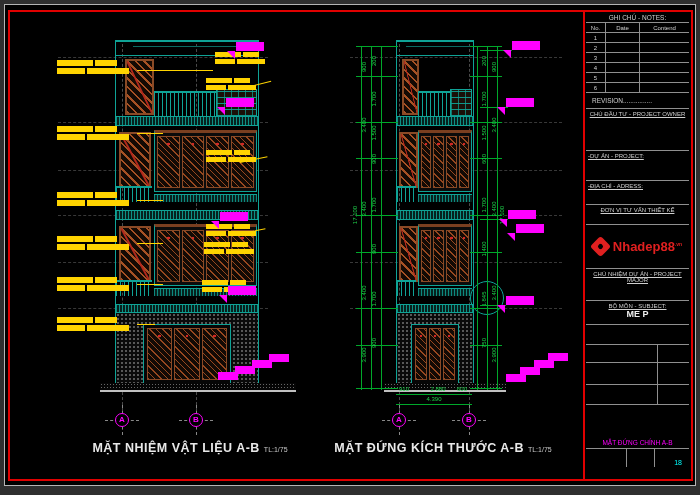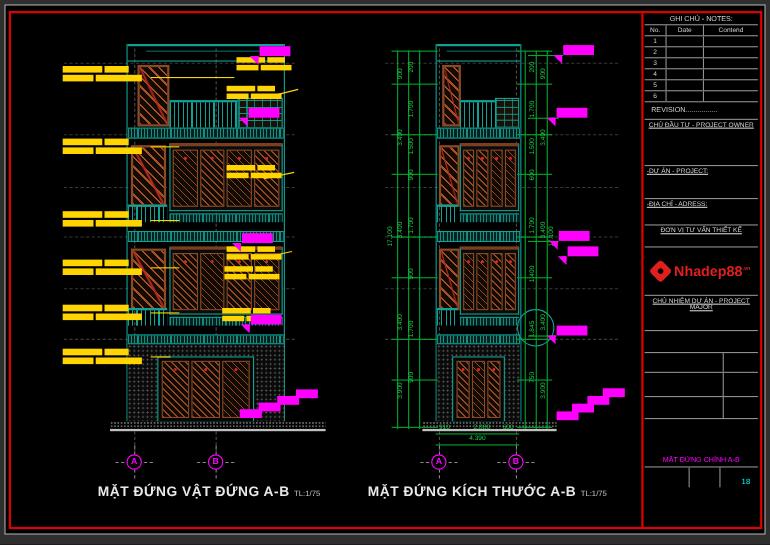--- a/index.html
+++ b/index.html
@@ -257,21 +257,21 @@
   <div class="mstep" style="left:269px;top:354px"></div>
 
   <div class="by" style="left:122px;top:405px"></div>
   <div class="bx" style="left:105px;top:420px"></div>
   <div class="bub" style="left:115px;top:413px">A</div>
   <div class="by" style="left:196px;top:405px"></div>
   <div class="bx" style="left:179px;top:420px"></div>
   <div class="bub" style="left:189px;top:413px">B</div>
 
   <div class="vtitle" style="left:65px;top:438px">
-    <span class="t">MẶT ĐỨNG VẬT ĐỨNG A-B</span><span class="s">TL:1/75</span>
+    <span class="t">MẶT NHIỆM VẬT LIỆU A-B</span><span class="s">TL:1/75</span>
   </div>
 
   <div class="facade" style="left:396px;width:76px;">
     <div class="parapet"></div>
     <div class="tum">
       <div class="win"></div>
       <div class="railing"></div>
       <div class="brick"></div>
     </div>
     <div class="slab s1"></div>
@@ -448,20 +448,24 @@
     <div class="row" style="height:20px">
         <span class="tb-label und">ĐƠN VỊ TƯ VẤN THIẾT KẾ</span>
       </div>
     <div class="row logo-row" style="height:44px">
       <span class="dia"></span>
       <span class="logo-txt"><span>Nhadep88</span><span class="logo-suf">.vn</span></span>
     </div>
     <div class="row" style="height:32px">
         <span class="tb-label und">CHỦ NHIỆM DỰ ÁN - PROJECT MAJOR</span>
       </div>
+    <div class="row" style="height:24px">
+      <span class="tb-label und">BỘ MÔN - SUBJECT:</span>
+      <span style="display:block;text-align:center;font-size:9px;font-weight:bold;color:#eee">ME P</span>
+    </div>
     <div class="row" style="height:20px"></div>
     <div class="row" style="height:18px">
         <div style="position:absolute;right:31px;top:0;bottom:0;border-right:1px solid #8f8f8f"></div>
       </div>
     <div class="row" style="height:22px">
         <div style="position:absolute;right:31px;top:0;bottom:0;border-right:1px solid #8f8f8f"></div>
       </div>
     <div class="row" style="height:20px">
         <div style="position:absolute;right:31px;top:0;bottom:0;border-right:1px solid #8f8f8f"></div>
       </div>

